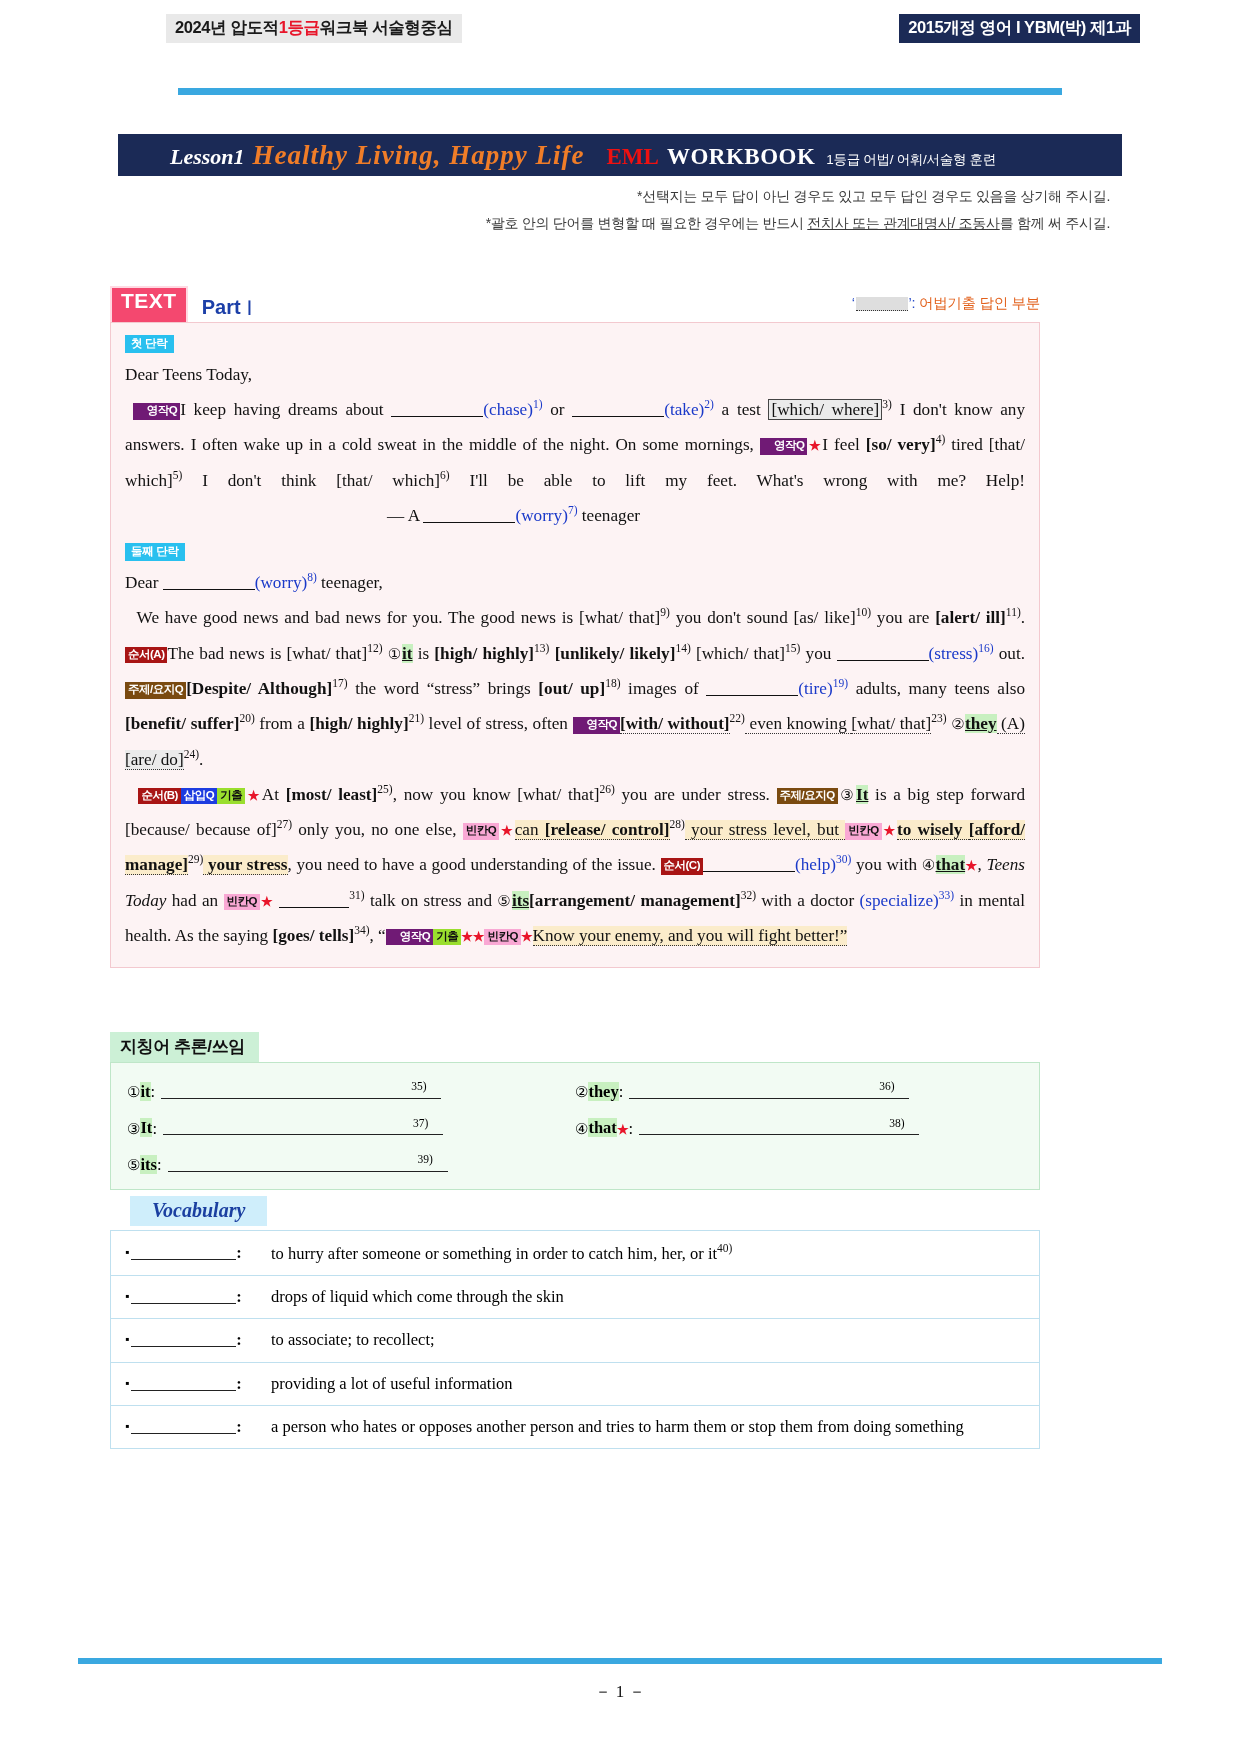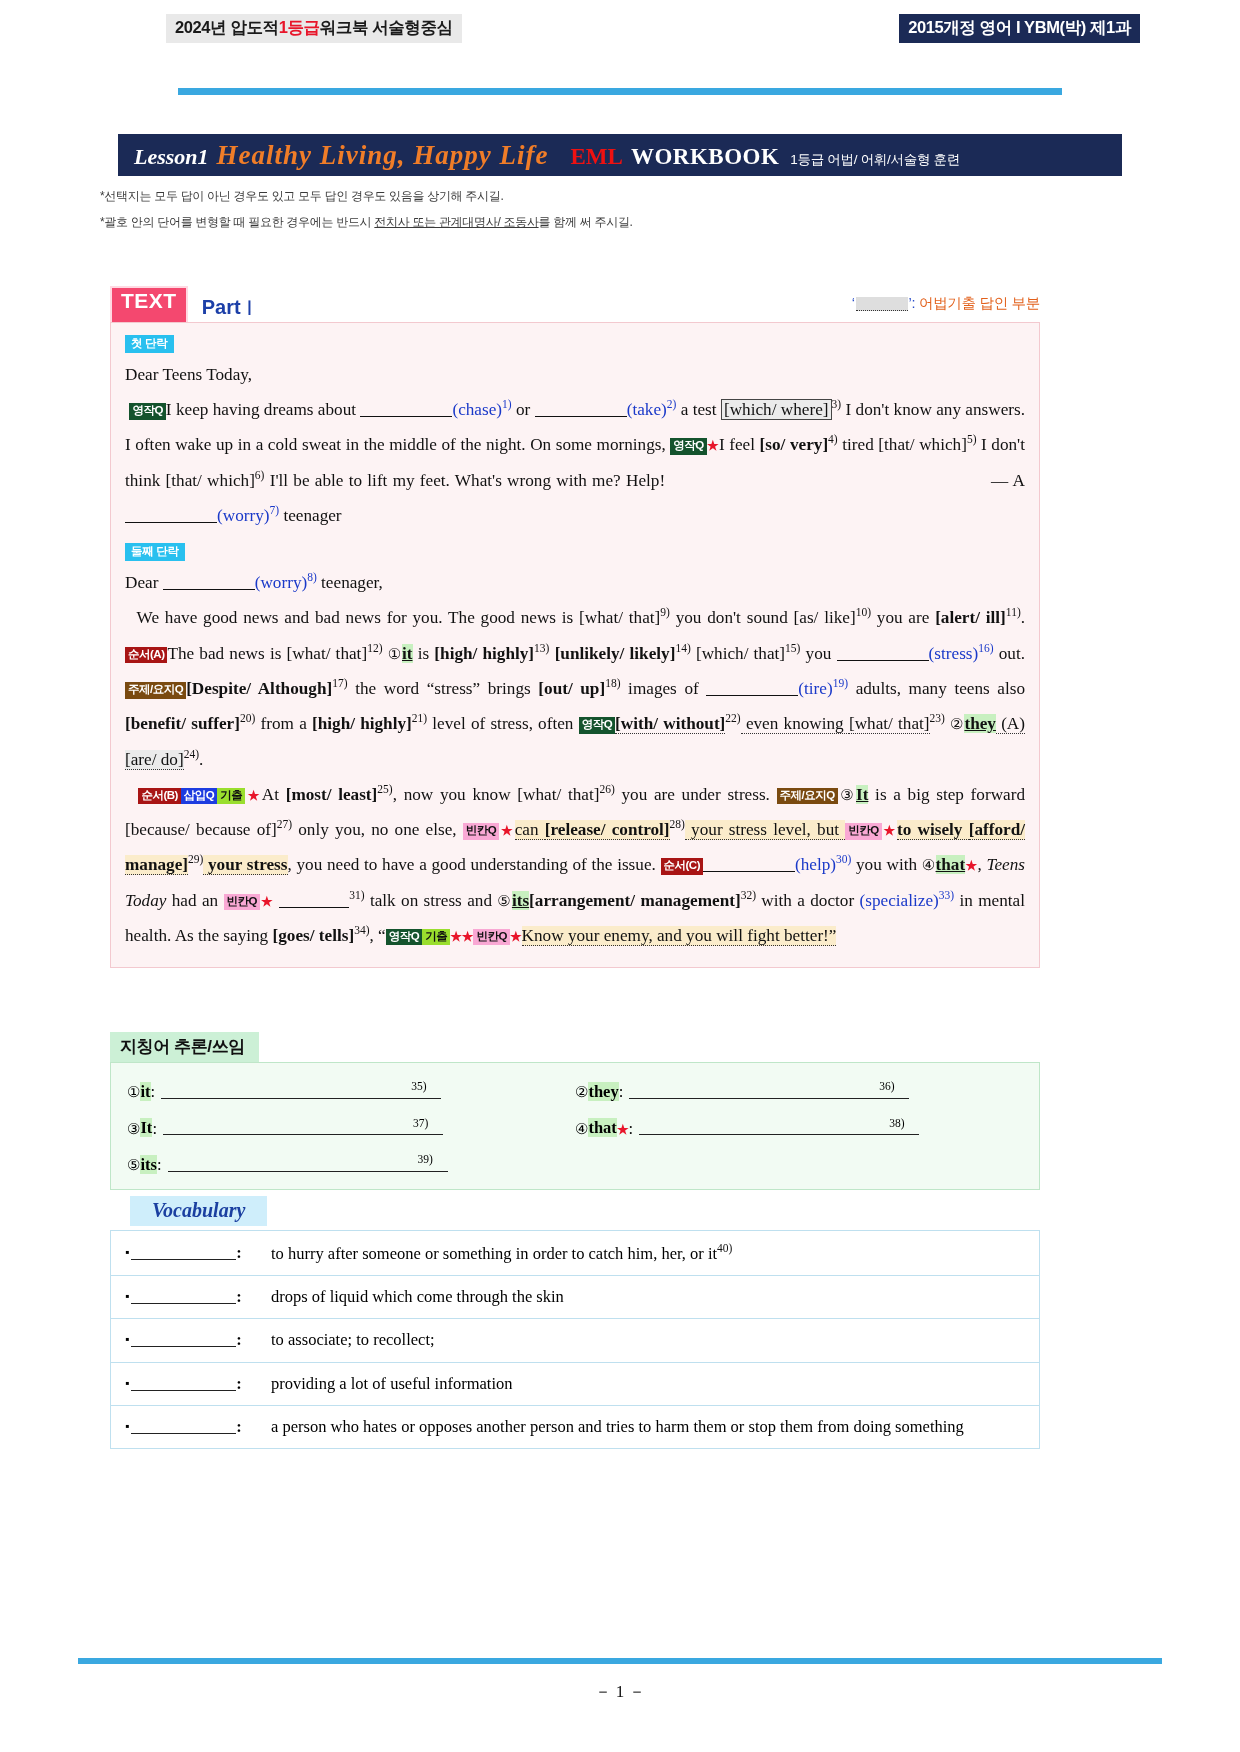--- a/index.html
+++ b/index.html
@@ -28,35 +28,35 @@
     font-size:16.5px; padding:3px 9px 4px 9px; letter-spacing:-0.4px;
     position:absolute; right:0px; top:14px; white-space:nowrap;
   }
   .hdr-rule { position:absolute; left:78px; right:78px; top:88px; height:7px; background:#3aa8e0; }
 
   
   .banner {
     position:absolute; left:118px; top:134px; width:1004px; height:42px;
     background:#1b2a56; color:#fff; overflow:hidden; white-space:nowrap;
   }
-  .banner-inner { padding:0 0 0 16px; line-height:42px; }
+  .banner-inner { padding:0 0 0 52px; line-height:42px; }
   .b-lesson { font-family:"Liberation Serif", serif; font-style:italic; font-weight:bold;
               font-size:22px; color:#ffffff; }
   .b-title { font-family:"Liberation Serif", serif; font-style:italic; font-weight:bold;
              font-size:27px; color:#f07d28; letter-spacing:1px; margin-left:8px; }
   .b-eml { font-family:"Liberation Serif", serif; font-weight:bold; font-size:23px;
            color:#ee1111; margin-left:22px; }
   .b-wb { font-family:"Liberation Serif", serif; font-weight:bold; font-size:23px;
           color:#ffffff; margin-left:8px; letter-spacing:0.5px; }
   .b-sub { font-family:"Liberation Sans", sans-serif; font-size:13.5px; color:#ffffff;
            margin-left:11px; letter-spacing:-0.3px; }
 
   
   .notes { position:absolute; left:100px; top:188px; width:1010px;
-           font-family:"Liberation Sans", sans-serif; font-size:12px; color:#3a3a3a; letter-spacing:-0.3px; }
+           font-family:"Liberation Sans", sans-serif; font-size:14px; color:#3a3a3a; letter-spacing:-0.3px;text-align:right; }
   .notes div { margin:0 0 9px 0; }
   .notes .u { text-decoration:underline; }
 
   
   .partbar { position:absolute; left:110px; top:286px; width:930px; height:34px; }
   .text-badge {
     display:inline-block; background:#f4486f; color:#ffffff;
     font-family:"Liberation Sans", sans-serif; font-weight:bold; font-size:21px;
     padding:1px 9px 14px 9px; letter-spacing:0.5px; vertical-align:middle;
     border:2px solid #ffd9e2;
@@ -85,21 +85,21 @@
 
   
   .ptag { display:inline-block; background:#29c0ef; color:#ffffff;
           font-family:"Liberation Sans", sans-serif; font-size:11.5px; font-weight:bold;
           padding:1px 6px 2px 6px; letter-spacing:-0.3px; line-height:1.3; }
 
   
   .chip { display:inline-block; font-family:"Liberation Sans", sans-serif;
           font-size:11.5px; font-weight:bold; color:#fff; padding:0px 3px 1px 3px;
           letter-spacing:-0.5px; line-height:1.35; vertical-align:1px; }
-  .chip.pink   { background:#14532d; }
+  .chip.pink   { background:#701a75;padding-left:14px; }
   .chip.darkred{ background:#a81414; }
   .chip.brown  { background:#7a4a10; }
   .chip.blue   { background:#1d3ce0; }
   .chip.green  { background:#9ade2e; color:#111; }
   .chip.yellow { background:#f9a8d4; color:#111; }
   .star { color:#e8152a; font-size:13px; font-weight:bold; }
 
   .blankline { display:inline-block; border-bottom:1.2px solid #111; min-width:92px;
                height:0.95em; vertical-align:-2px; }
   .blankline.sm { min-width:70px; }

